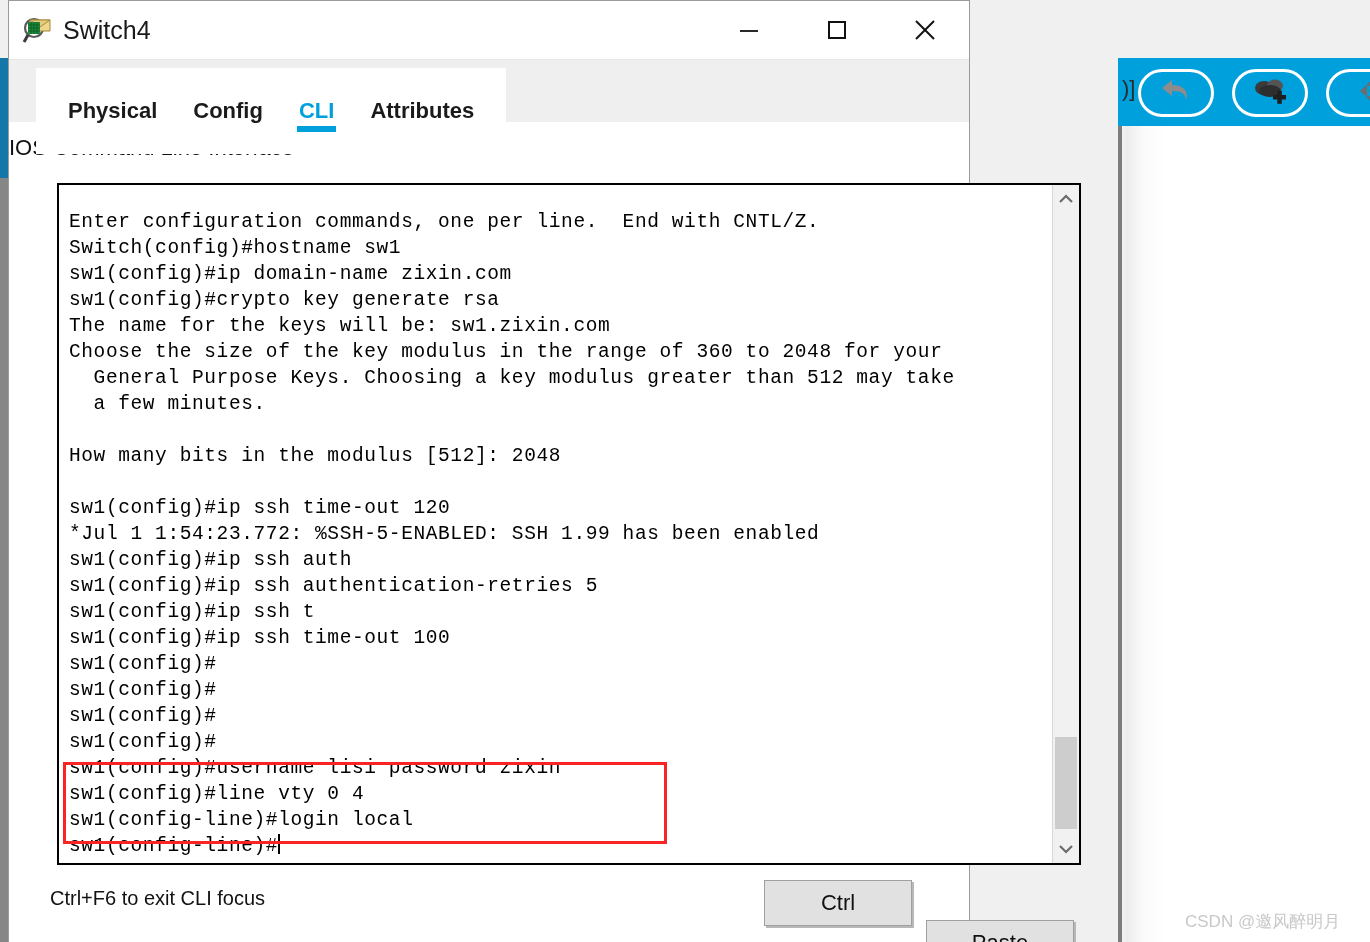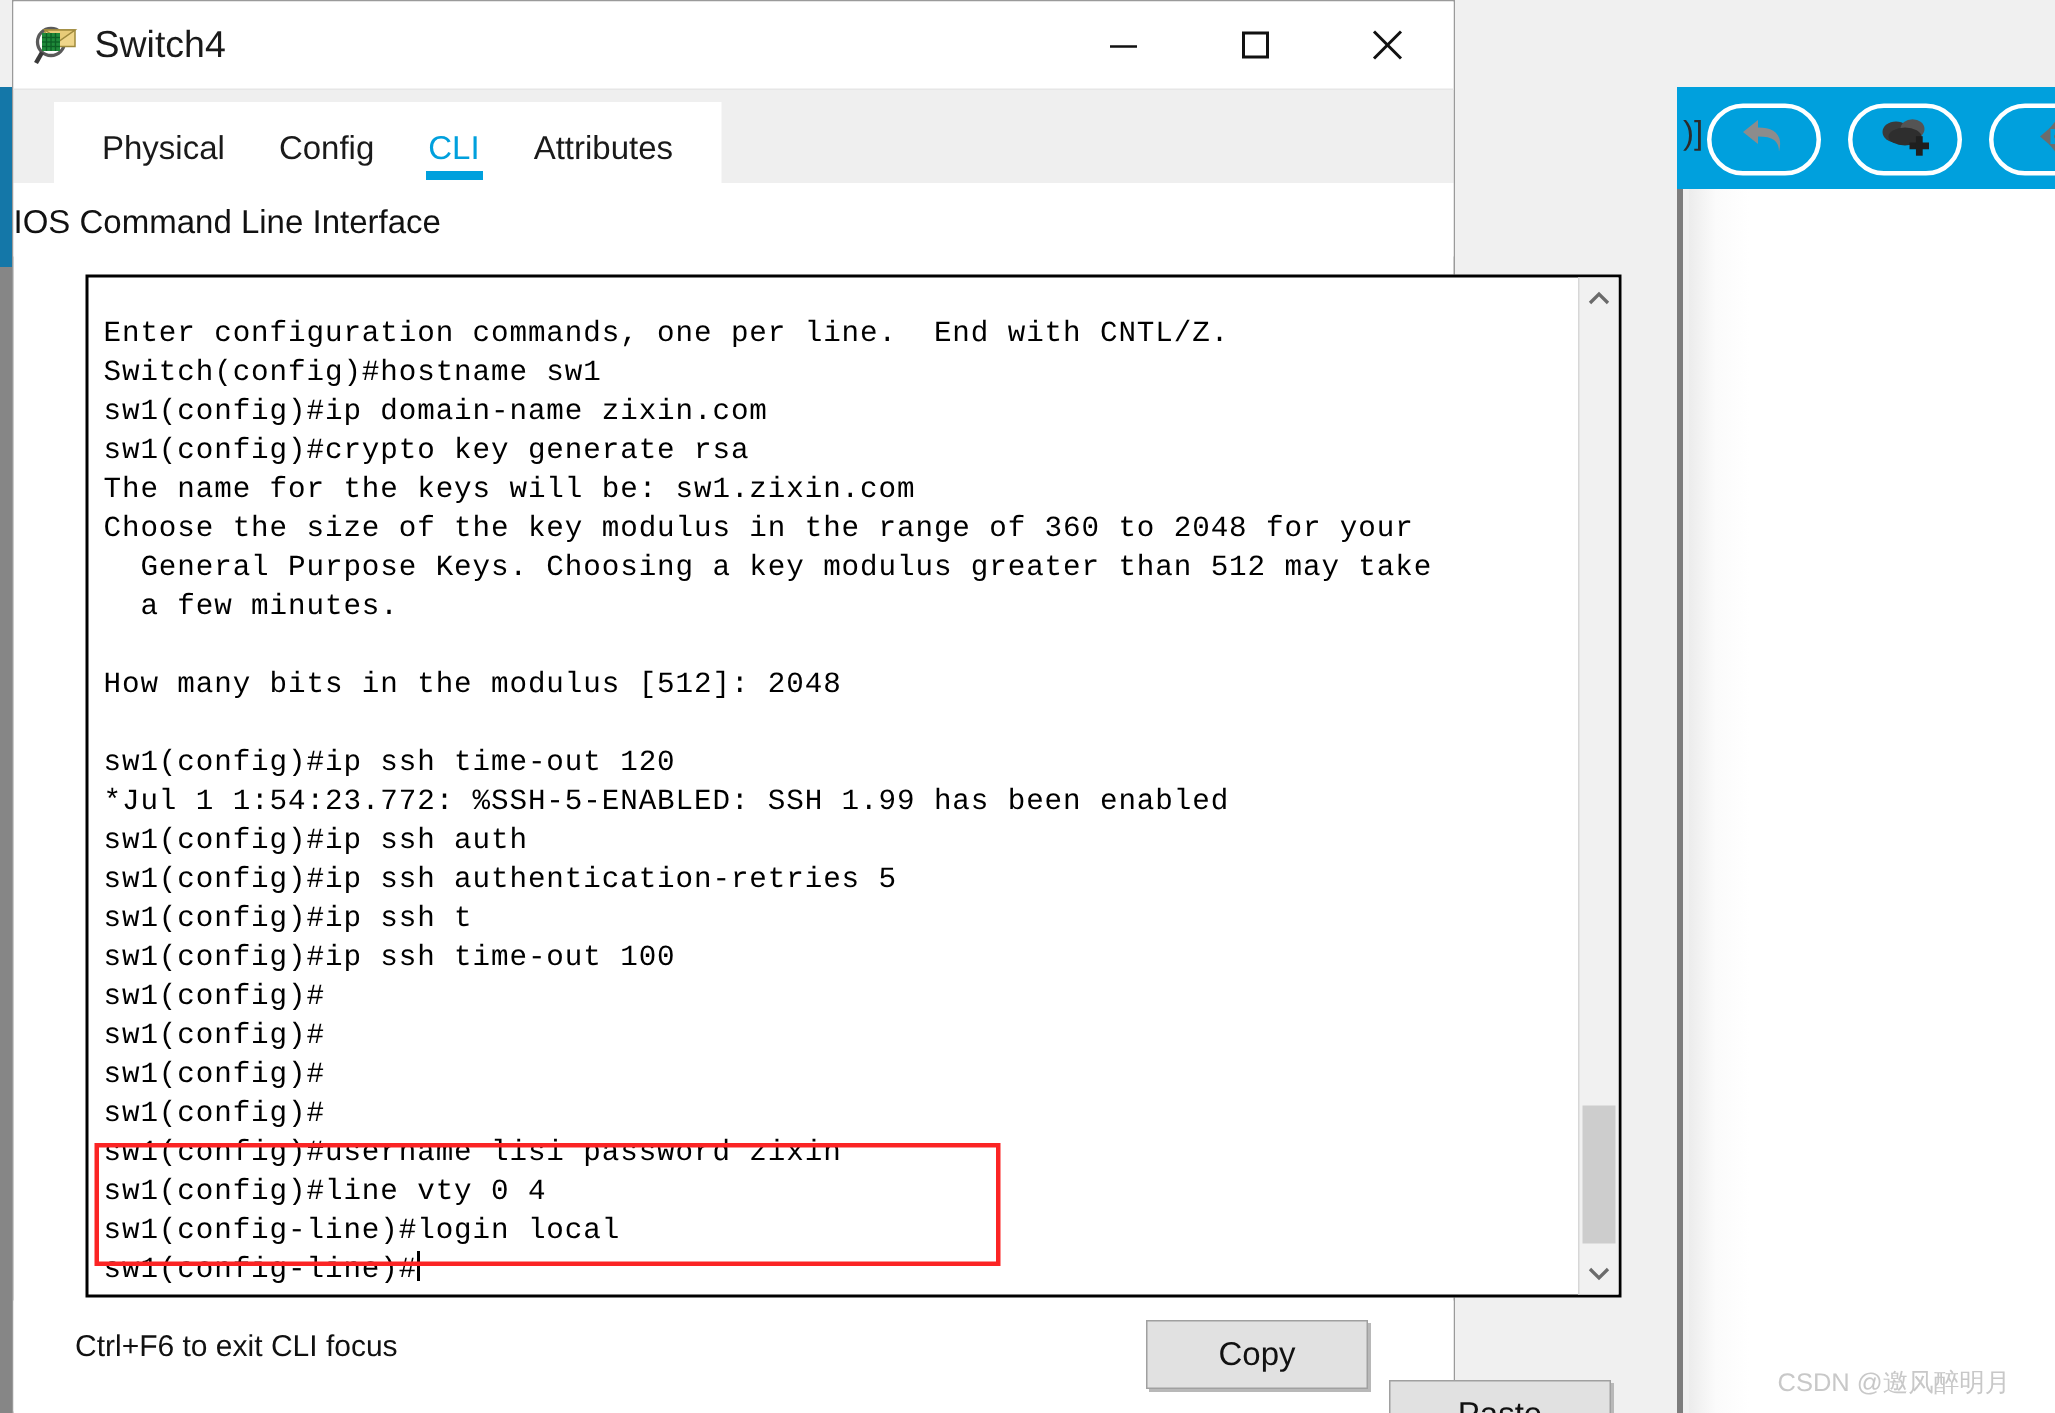--- a/index.html
+++ b/index.html
@@ -90,21 +90,22 @@
 
   
   .tabs-wrap {
     position: relative; height: 62px; background: #efefef;
     padding-left: 27px; box-sizing: border-box;
   }
   .tabs {
     position: absolute; left: 27px; top: 8px;
     height: 54px; background: #ffffff;
     display: flex; align-items: flex-start;
-    padding: 4px 14px;
+    padding: 16px 14px;
+    font-weight: bold;
   }
   .tab {
     position: relative;
     padding: 14px 18px 0 18px;
     font-size: 22px; color: #1a1a1a;
     font-family: "Liberation Sans", sans-serif;
     cursor: default;
   }
   .tab.active { color: #00a0dd; }
   .tab.active::after {
@@ -357,18 +358,18 @@
         <div class="sb-arrow down">
           <svg width="16" height="10">
               <polyline points="2,2 8,8 14,2" fill="none" stroke="#6b6b6b" stroke-width="2.2"></polyline>
             </svg>
         </div>
       </div>
     </div>
 
     <div class="footer">
       <div class="footer-hint">Ctrl+F6 to exit CLI focus</div>
-      <div class="btn btn-copy">Copy</div>
+      <div class="btn btn-copy">Ctrl</div>
       <div class="btn btn-paste">Paste</div>
     </div>
 
   </div>
 </div>
 
 </body></html>

